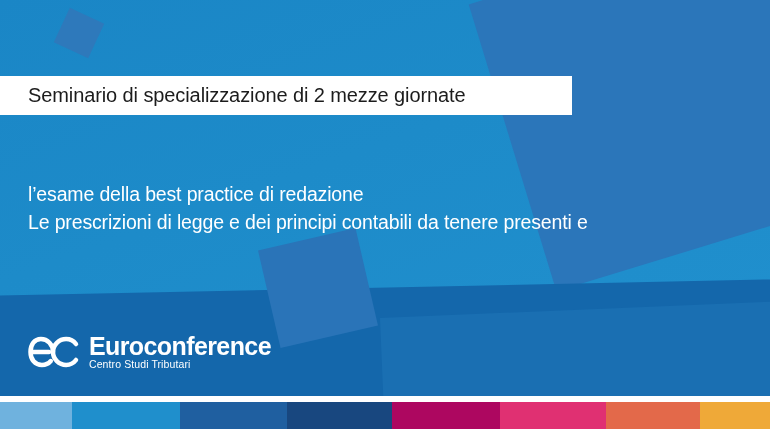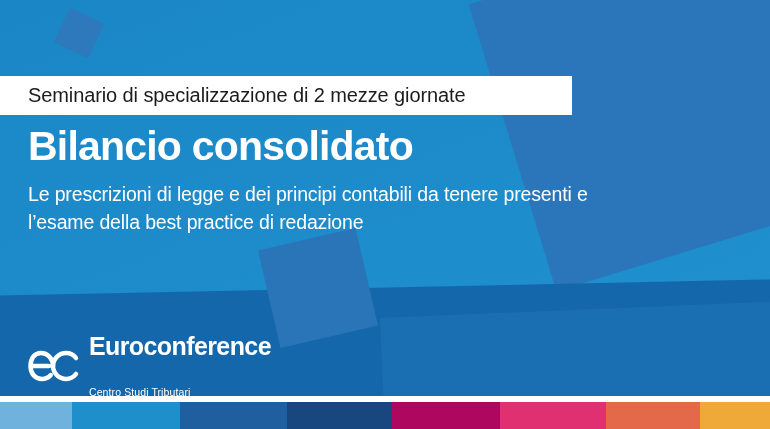--- a/index.html
+++ b/index.html
@@ -45,21 +45,21 @@
     font-size:41px;font-weight:bold;letter-spacing:-.8px;line-height:1;
     white-space:nowrap;}
 
   .subtitle{position:absolute;left:28px;top:180px;width:716px;color:#ffffff;
     font-size:19.5px;line-height:1.45;letter-spacing:-.15px;}
 
   
   .logo{position:absolute;left:24px;top:334px;display:flex;align-items:center;}
   .logo-mark{width:56px;height:36px;flex:0 0 auto;}
   .logo-text{margin-left:9px;display:flex;flex-direction:column;
-    justify-content:center;gap:28px;}
+    justify-content:center;}
   .logo-name{color:#fff;font-size:25px;font-weight:bold;letter-spacing:-.6px;
     line-height:1;}
   .logo-tag{color:#fff;font-size:10.5px;letter-spacing:.1px;line-height:1;
     }
 
   
   .bar-gap{position:absolute;left:0;top:396px;width:770px;height:6px;
     background:#ffffff;}
   .colorbar{position:absolute;left:0;top:402px;width:770px;height:27px;
     display:flex;}
@@ -78,25 +78,24 @@
     <div class="band2"></div>
     <div class="shape sq-mid"></div>
   </div>
 
   <div class="content">
 
     <div class="eyebrow">
       <span>Seminario di specializzazione di 2 mezze giornate</span>
     </div>
 
-    <div class="title">Bilancio consolidato</div>
 
     <div class="subtitle">
+      <div>l’esame della best practice di redazione</div>
       <div>Le prescrizioni di legge e dei principi contabili da tenere presenti e</div>
-      <div>l’esame della best practice di redazione</div>
     </div>
 
     <div class="logo">
       <svg class="logo-mark" viewBox="0 0 112 72">
 
         <path d="M36 36c0-14.9-10.7-26-24.2-26C-1 10 -9 21 -9 36s9 26 22.8 26c7.3 0 13.6-2.9 17.8-7.9" fill="none" stroke="#ffffff" stroke-width="9" stroke-linecap="round" transform="translate(22,0)"></path>
         <line x1="16" y1="36" x2="50" y2="36" stroke="#ffffff" stroke-width="9" stroke-linecap="round"></line>
 
         <path d="M104 20c-4.5-6-11.7-9.8-19.7-9.8C69.8 10.2 58 21.8 58 36s11.8 25.8 26.3 25.8c8 0 15.2-3.8 19.7-9.8" fill="none" stroke="#ffffff" stroke-width="9" stroke-linecap="round"></path>
       </svg>

